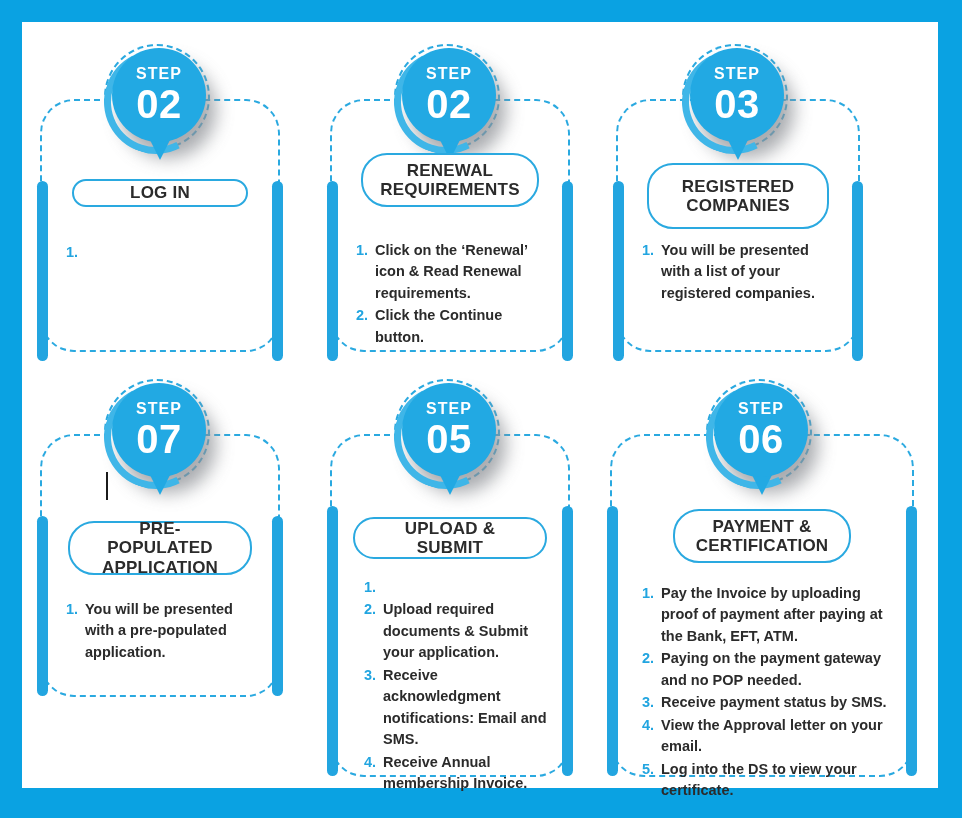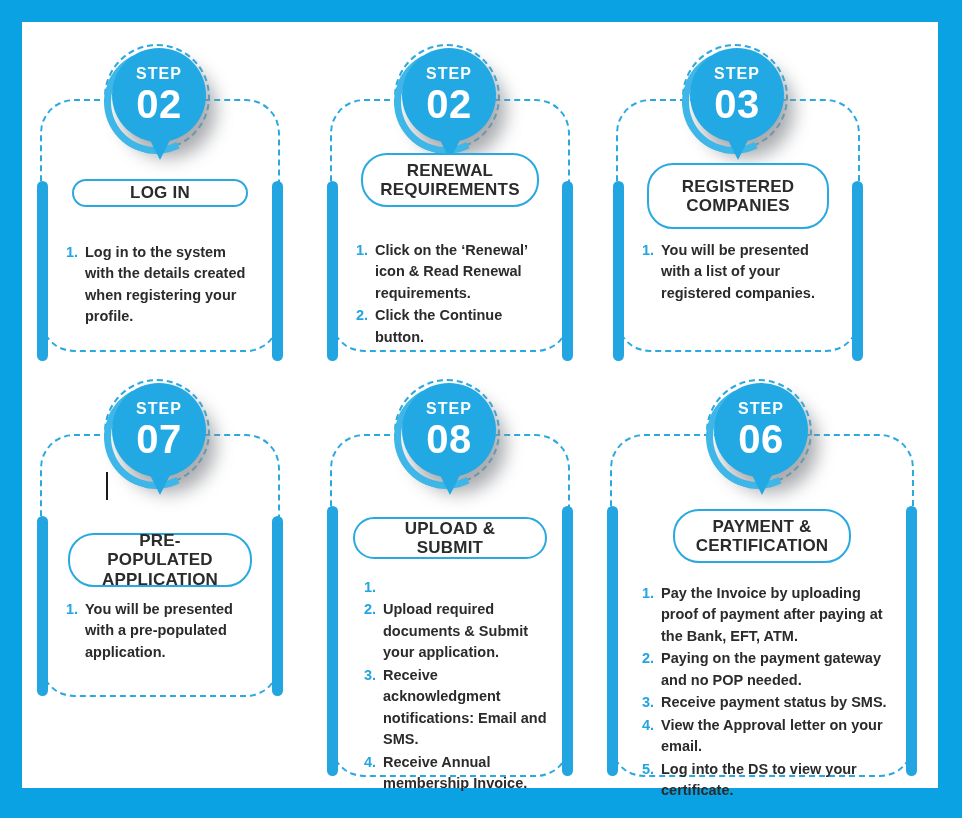--- a/index.html
+++ b/index.html
@@ -231,21 +231,20 @@
         <div class="badge-pointer"></div>
         <div class="badge-circle">
           <span class="badge-step">STEP</span>
           <span class="badge-num">02</span>
         </div>
       </div>
       <div class="title-pill" style="top:137px; width:176px; height:28px;">LOG IN</div>
       <ul class="steps-list" style="left:26px; top:200px; width:188px;">
         <li>
           <span class="li-num">1.</span>
-          <span class="li-text">Log in to the system with the details created when registering your profile.</span>
         </li>
       </ul>
     </div>
 
     <div class="card" style="left:308px; top:20px; width:240px; height:310px;">
       <div class="card-box">
         <div class="rail rail-left" style="top:80px; height:180px;"></div>
         <div class="rail rail-right" style="top:80px; height:180px;"></div>
       </div>
       <div class="badge-wrap">
@@ -304,42 +303,42 @@
         <div class="badge-ring"></div>
         <div class="badge-shadow"></div>
         <div class="badge-arc"></div>
         <div class="badge-pointer"></div>
         <div class="badge-circle">
           <span class="badge-step">STEP</span>
           <span class="badge-num">07</span>
         </div>
       </div>
       <div class="text-caret" style="left:66px; top:95px;"></div>
-      <div class="title-pill" style="top:156px; width:184px; height:54px;">PRE-POPULATED APPLICATION</div>
+      <div class="title-pill" style="top:144px; width:184px; height:54px;">PRE-POPULATED APPLICATION</div>
       <ul class="steps-list" style="left:26px; top:222px; width:190px;">
         <li>
           <span class="li-num">1.</span>
           <span class="li-text">You will be presented with a pre-populated application.</span>
         </li>
       </ul>
     </div>
 
     <div class="card" style="left:308px; top:355px; width:240px; height:400px;">
       <div class="card-box">
         <div class="rail rail-left" style="top:70px; height:270px;"></div>
         <div class="rail rail-right" style="top:70px; height:270px;"></div>
       </div>
       <div class="badge-wrap">
         <div class="badge-ring"></div>
         <div class="badge-shadow"></div>
         <div class="badge-arc"></div>
         <div class="badge-pointer"></div>
         <div class="badge-circle">
           <span class="badge-step">STEP</span>
-          <span class="badge-num">08</span>
+          <span class="badge-num">05</span>
         </div>
       </div>
       <div class="title-pill" style="top:140px; width:194px; height:42px;">UPLOAD &amp; SUBMIT</div>
       <ul class="steps-list" style="left:34px; top:200px; width:186px;">
         <li>
           <span class="li-num">1.</span>
         </li>
         <li>
           <span class="li-num">2.</span>
           <span class="li-text">Upload required documents &amp; Submit your application.</span>

